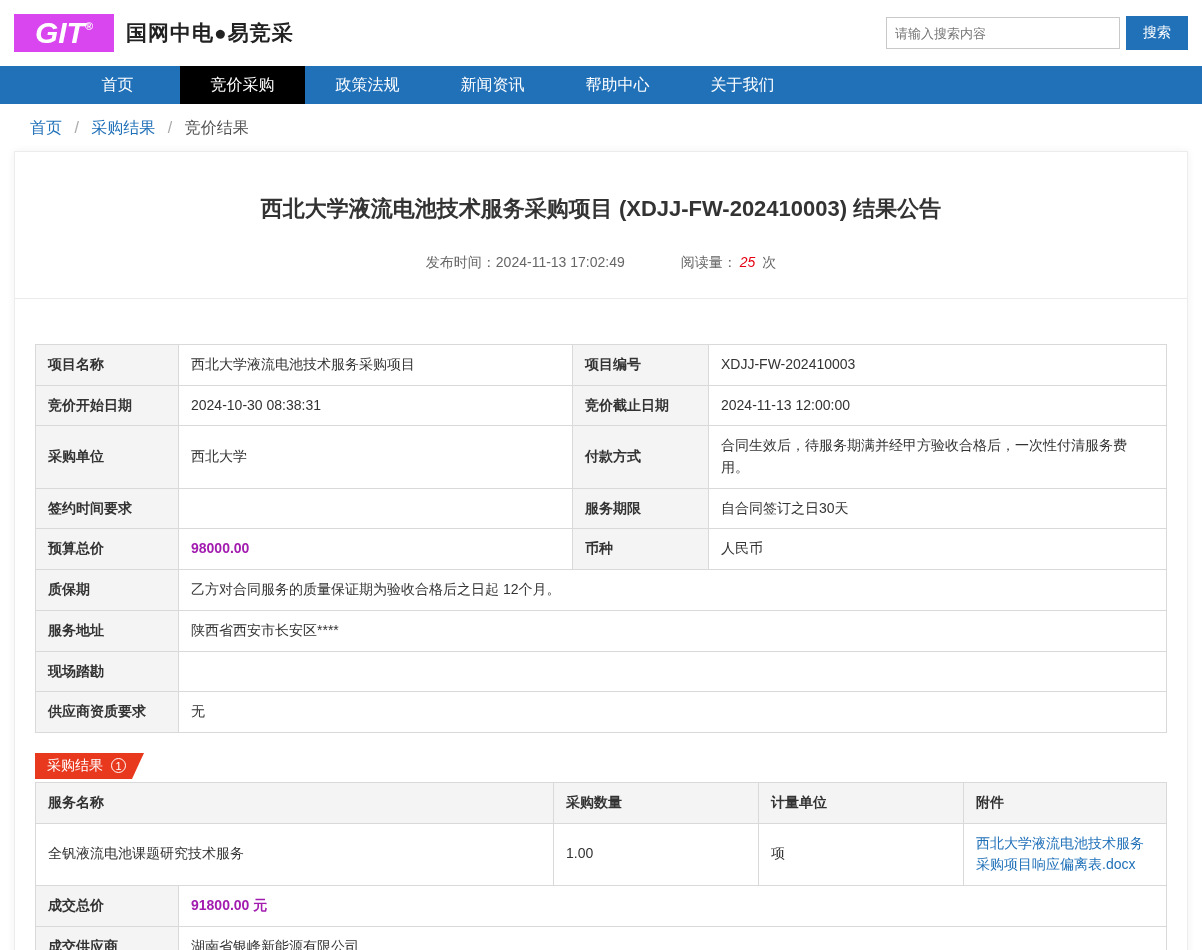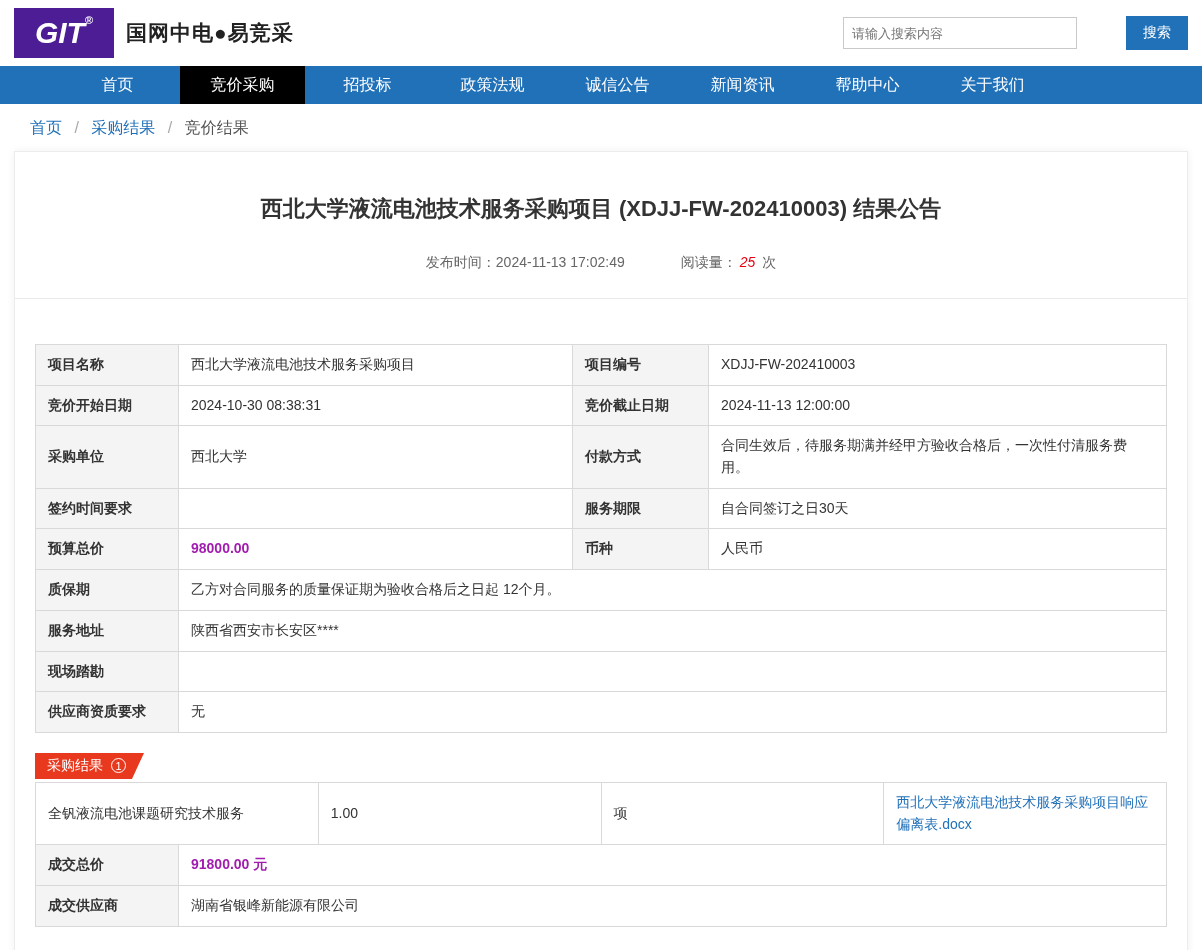--- a/index.html
+++ b/index.html
@@ -2,26 +2,26 @@
 <html><head>
 <meta charset="utf-8">
 <title>竞价结果</title>
 <style>
   * { margin:0; padding:0; box-sizing:border-box; }
   html,body { width:1202px; height:950px; overflow:hidden; background:#fff;
     font-family:"Liberation Sans","DejaVu Sans",sans-serif; color:#333; }
 
   
   .topbar { display:flex; align-items:center; height:66px; padding:0 14px; background:#fff; }
-  .logo { width:100px; height:50px; background:#4c1d95; color:#fff; display:flex;
+  .logo { width:100px; height:38px; background:#d946ef; color:#fff; display:flex;
     align-items:center; justify-content:center; font-weight:bold; font-style:italic;
     font-size:30px; cursor:pointer; }
   .logo .reg { font-size:11px; font-style:normal; align-self:flex-start; margin-top:6px; }
   .brand { font-size:21px; font-weight:bold; color:#222; margin-left:12px; letter-spacing:1px; }
-  .search { margin-left:auto; display:flex; align-items:center;gap:43px; }
+  .search { margin-left:auto; display:flex; align-items:center; }
   .search input { width:234px; height:32px; border:1px solid #c9c9c9; padding:0 8px;
     font-size:13px; color:#333; outline:none; font-family:inherit; }
   .search button { width:62px; height:34px; background:#2171b9; color:#ffffff; border:none;
     font-size:14px; margin-left:6px; cursor:pointer; font-family:inherit; }
 
   
   .nav { background:#2171b9; height:38px; display:flex; padding-left:55px; }
   .nav .item { width:125px; text-align:center; line-height:38px; color:#fff; font-size:16px; cursor:pointer; }
   .nav .item.active { background:#000000; }
 
@@ -73,23 +73,21 @@
   <div class="brand">国网中电●易竞采</div>
   <div class="search">
     <input type="text" placeholder="请输入搜索内容" style="">
     <button>搜索</button>
   </div>
 </div>
 
 <div class="nav">
   <div class="item">首页</div>
   <div class="item active">竞价采购</div>
-  <div class="item">招投标</div>
   <div class="item">政策法规</div>
-  <div class="item">诚信公告</div>
   <div class="item">新闻资讯</div>
   <div class="item">帮助中心</div>
   <div class="item">关于我们</div>
 </div>
 
 <div class="breadcrumb">
   <a>首页</a>
   <span class="sep">/</span>
   <a>采购结果</a>
   <span class="sep">/</span>
@@ -160,20 +158,26 @@
 
   
   <div class="badge">
     <span>采购结果</span>
     <span class="num">1</span>
   </div>
 
   
   <table class="result-table">
     <tbody>
+        <tr>
+      <th class="col-name">服务名称</th>
+      <th class="col-qty">采购数量</th>
+      <th class="col-unit">计量单位</th>
+      <th>附件</th>
+    </tr>
     <tr>
       <td>全钒液流电池课题研究技术服务</td>
       <td>1.00</td>
       <td>项</td>
       <td>
         <a class="attach">西北大学液流电池技术服务采购项目响应偏离表.docx</a>
       </td>
     </tr>
   </tbody>
     </table>

